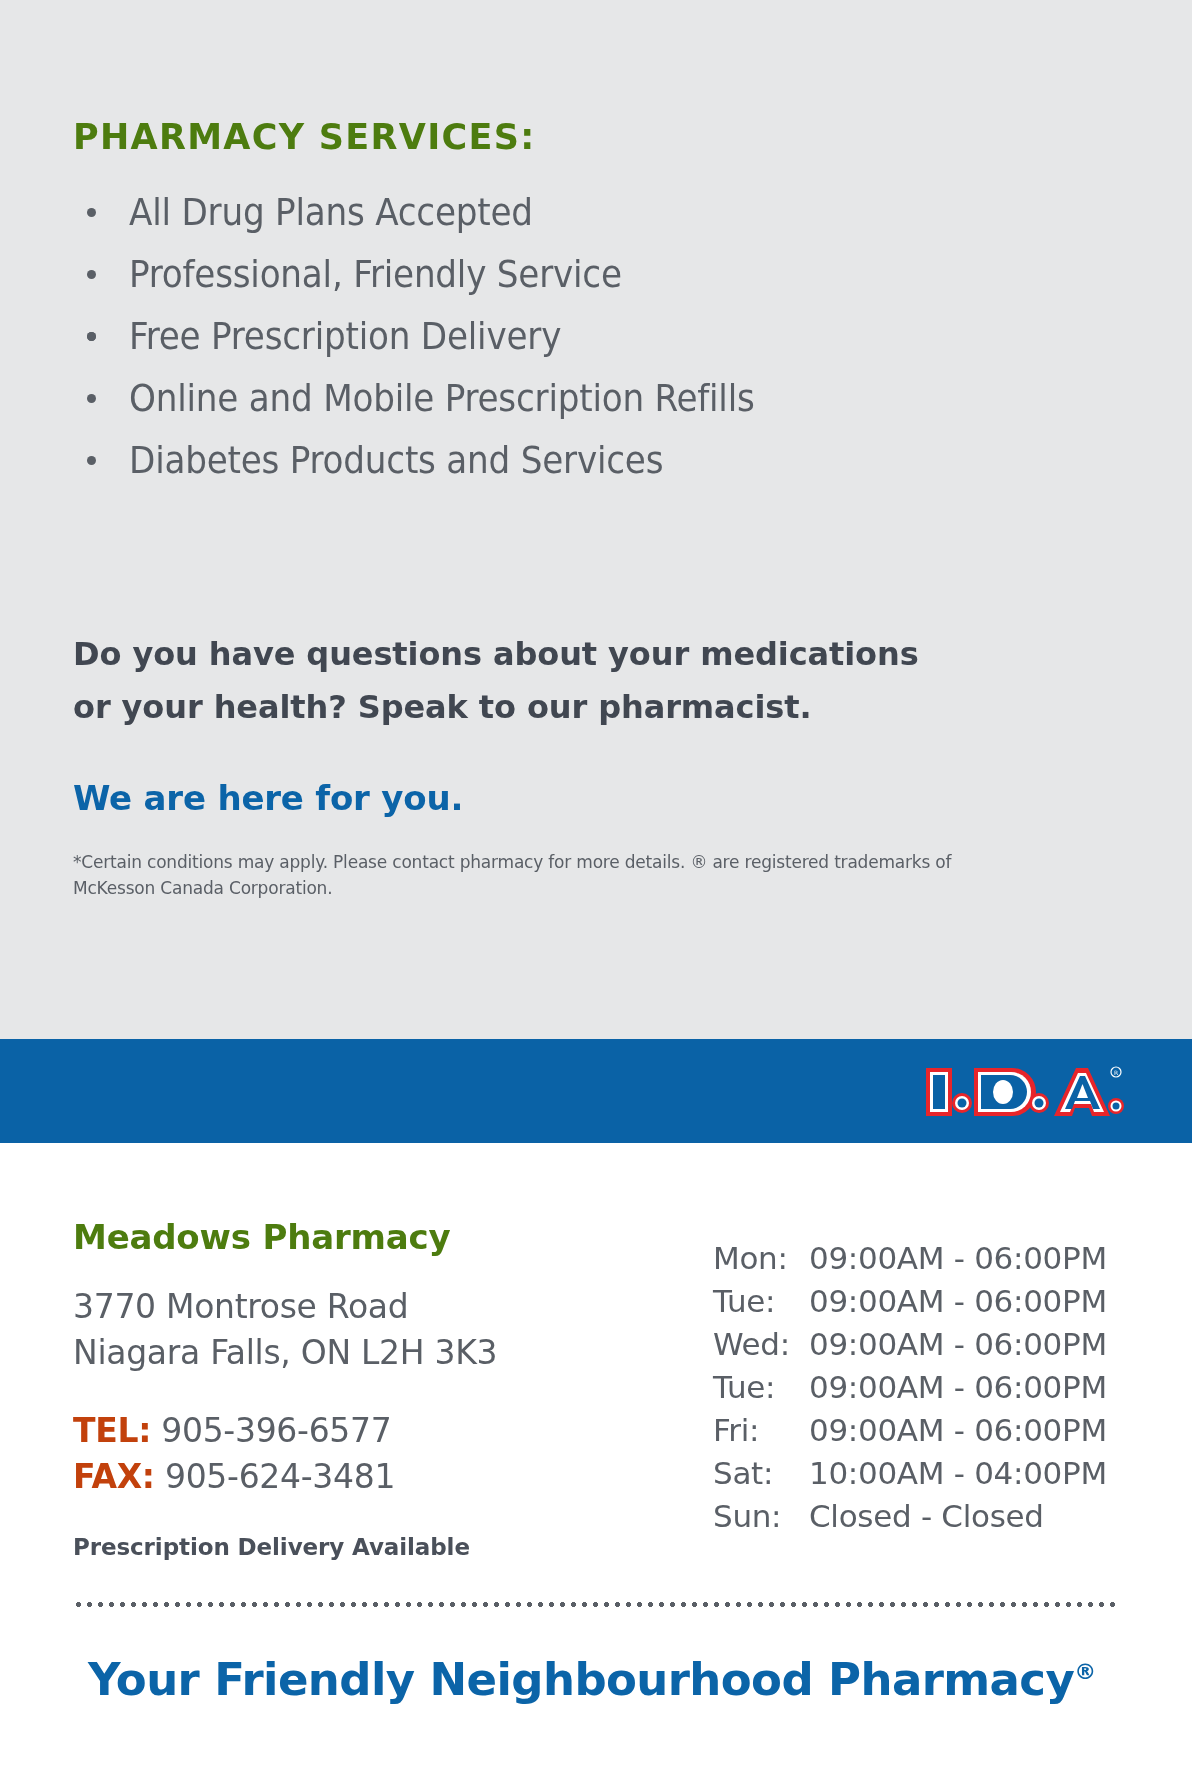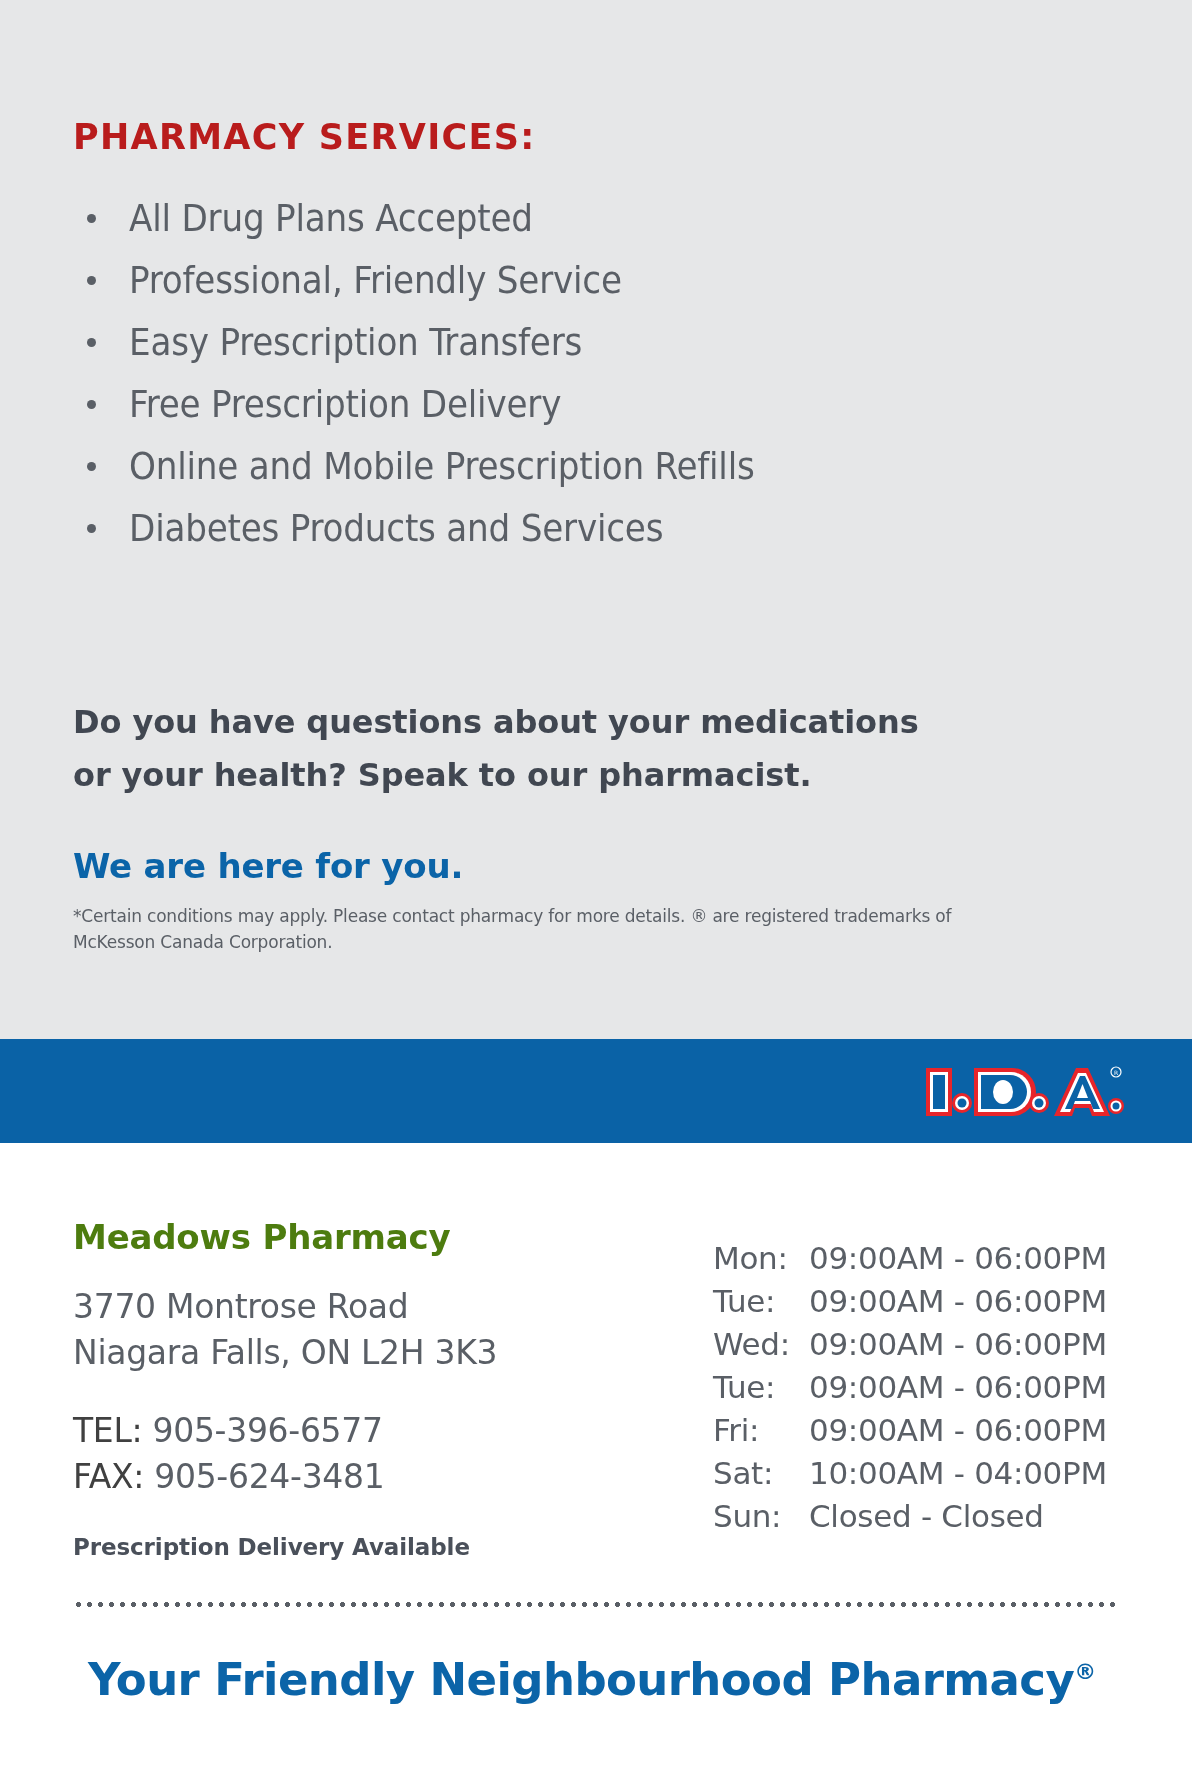--- a/index.html
+++ b/index.html
@@ -25,22 +25,22 @@
     background: #e6e7e8;
     box-sizing: border-box;
     padding: 118px 0 0 73px;
   }
 
   .services-title {
     font-family: "DejaVu Sans", sans-serif;
     font-weight: bold;
     font-size: 35px;
     letter-spacing: 1.3px;
-    color: #b91c1c;
-    margin: 0 0 30px 0;
+    color: #4d7c0f;
+    margin: 0 0 24px 0;
     line-height: 1.1;
   }
 
   .services-list {
     list-style: none;
     margin: 0;
     padding: 0;
   }
   .services-list li {
     position: relative;
@@ -74,21 +74,21 @@
   .here-for-you {
     margin-top: 46px;
     font-weight: bold;
     font-size: 34px;
     color: #0b64a8;
     line-height: 1.1;
     letter-spacing: -0.2px;
   }
 
   .fineprint {
-    margin-top: 18px;
+    margin-top: 32px;
     font-size: 17px;
     line-height: 26px;
     color: #5a5f66;
     max-width: 880px;
     letter-spacing: -0.2px;
   }
 
   
   .blue-band {
     position: absolute;
@@ -141,22 +141,22 @@
     color: #5a5f66;
     letter-spacing: -0.3px;
   }
   .contact-line {
     font-size: 33px;
     line-height: 46px;
     color: #5a5f66;
     letter-spacing: -0.3px;
   }
   .contact-line .lbl {
-    font-weight: normal;
-    color: #404040;
+    font-weight: bold;
+    color: #c2410c;
   }
   .contact-group { margin-top: 32px; }
 
   .delivery-note {
     margin-top: 34px;
     font-weight: bold;
     font-size: 23px;
     color: #4a505a;
     letter-spacing: -0.1px;
   }
@@ -214,21 +214,20 @@
     <li>
       <span class="bullet"></span>
       <span>All Drug Plans Accepted</span>
     </li>
     <li>
       <span class="bullet"></span>
       <span>Professional, Friendly Service</span>
     </li>
     <li>
       <span class="bullet"></span>
-      <span>Easy Prescription Transfers</span>
     </li>
     <li>
       <span class="bullet"></span>
       <span>Free Prescription Delivery</span>
     </li>
     <li>
       <span class="bullet"></span>
       <span>Online and Mobile Prescription Refills</span>
     </li>
     <li>

